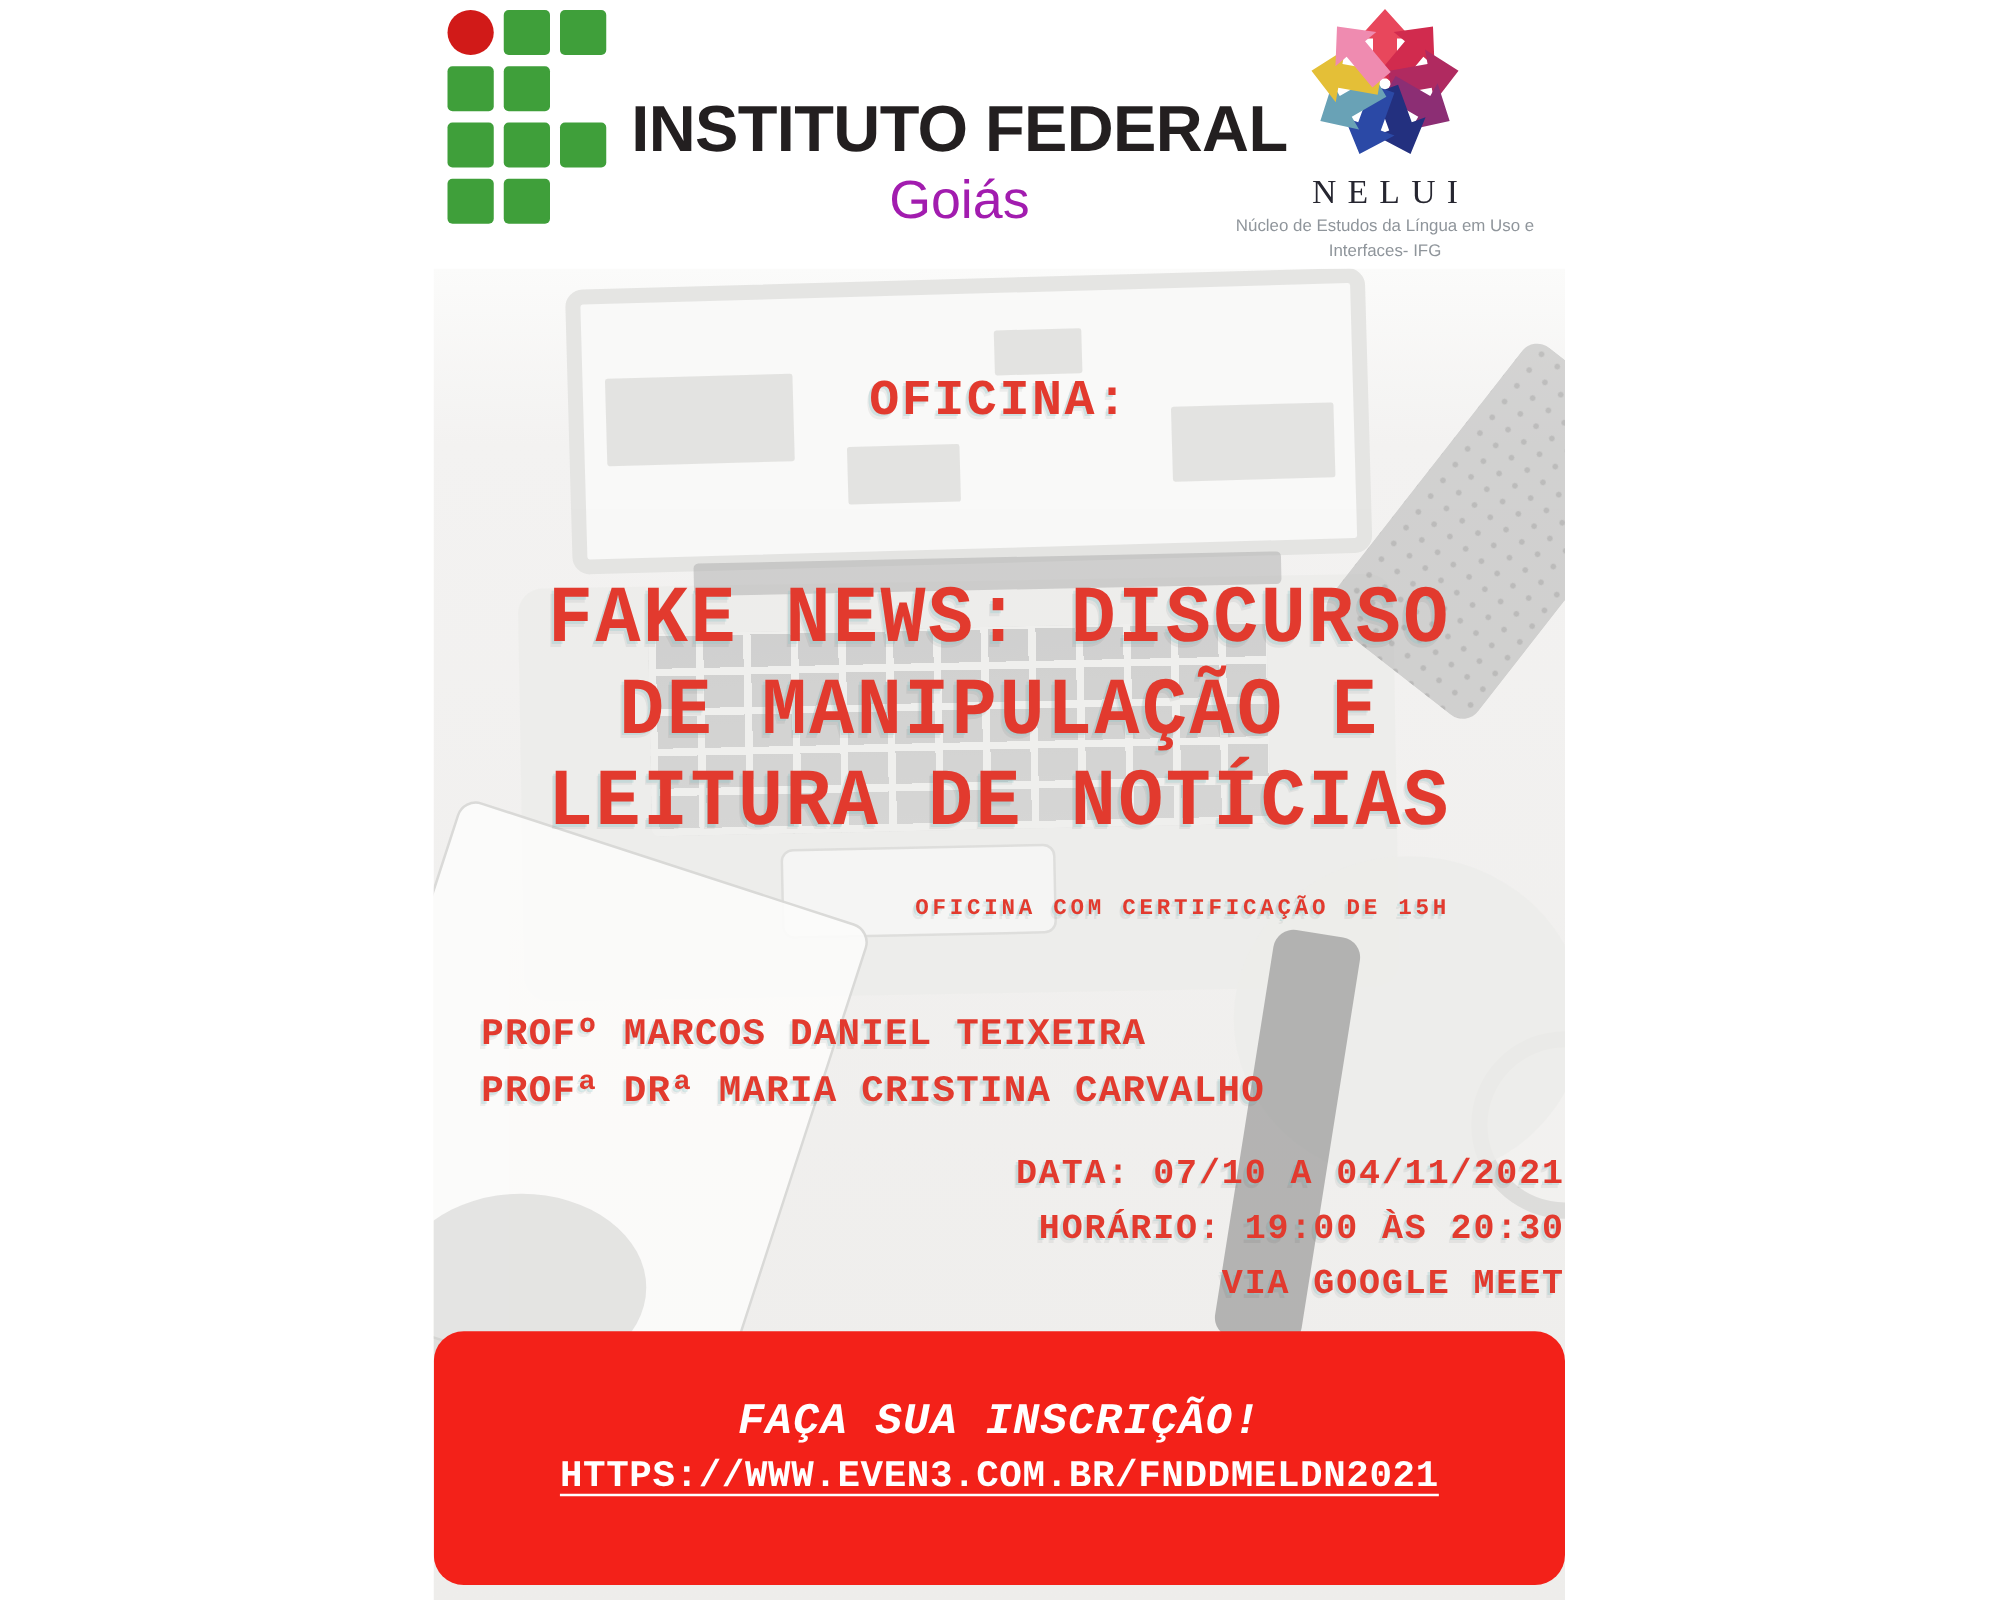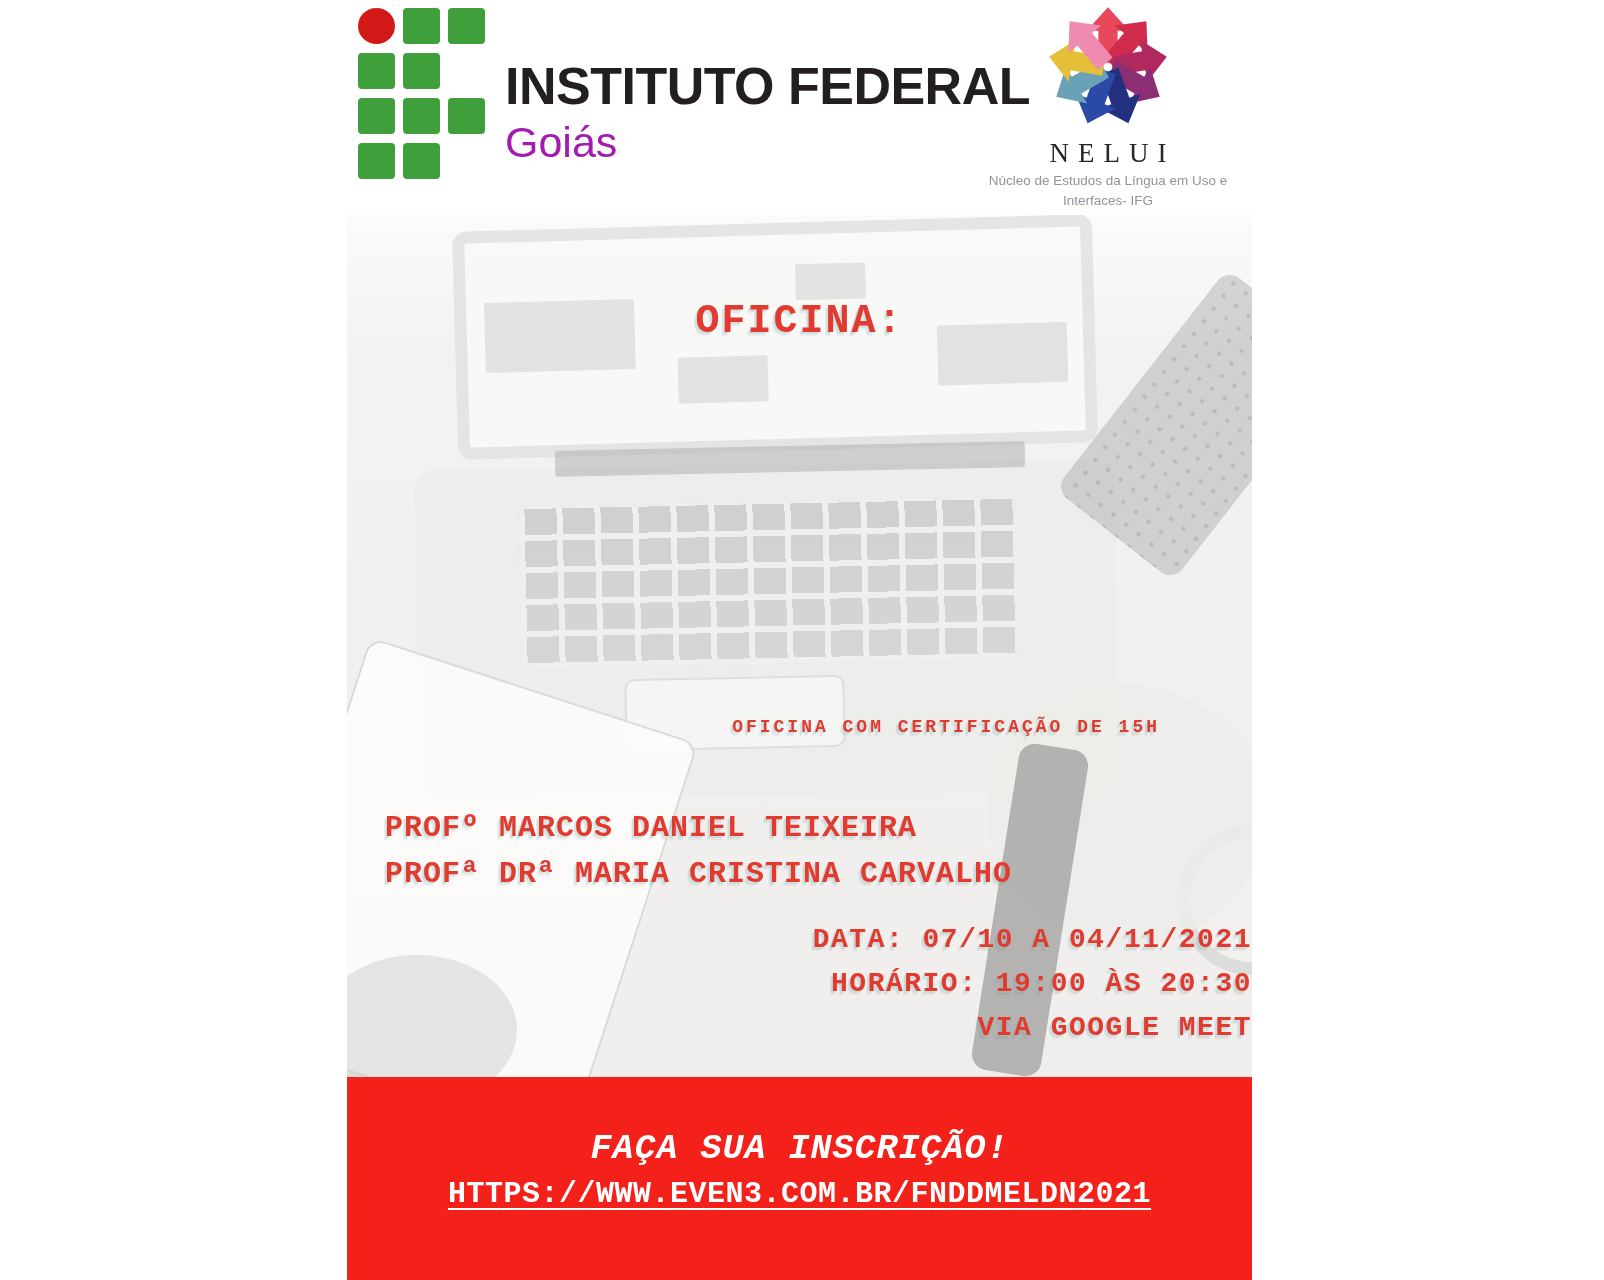--- a/index.html
+++ b/index.html
@@ -7,21 +7,21 @@
   .stage { position:relative; width:1604px; height:1280px; background:#ffffff; overflow:hidden; }
 
   
   .ifg-logo { position:absolute; left:358px; top:8px; display:grid;
     grid-template-columns:repeat(3,37px); grid-template-rows:repeat(4,36px);
     column-gap:8px; row-gap:9px; }
   .ifg-cell { width:37px; height:36px; border-radius:4px; background:#3f9f3a; }
   .ifg-cell.red { background:#d11a18; border-radius:50%; }
   .ifg-cell.empty { background:transparent; }
 
-  .ifg-text { position:absolute; left:505px; top:56px; color:#231f20; }
+  .ifg-text { position:absolute; left:505px; top:74px; color:#231f20;text-align:center; }
   .ifg-text .inst { font-size:52px; font-weight:700; letter-spacing:-0.5px; line-height:60px; }
   .ifg-text .campus { font-size:43px; font-weight:400; color:#a21caf; line-height:48px; margin-top:2px; }
 
   .nelui { position:absolute; left:988px; top:0; width:240px; text-align:center; }
   .nelui svg { display:block; margin:0 auto; }
   .nelui-name { font-family:"Liberation Serif", serif; font-size:27px; letter-spacing:9px;
     color:#262630; margin-top:4px; padding-left:9px; }
   .nelui-sub { font-size:13.5px; color:#8f959b; line-height:16px; margin-top:4px; }
 
   
@@ -70,21 +70,21 @@
   .title .tline { display:block; transform:scaleY(1.08); }
   .cert { position:absolute; right:92px; top:458px; font-size:18px; letter-spacing:3px;margin-top:44px; }
   .speakers-heading { position:absolute; left:0; top:545px; width:100%; text-align:center;
     font-size:30px; letter-spacing:1.5px; }
   .speakers { position:absolute; left:38px; top:590px; font-size:30px; line-height:46px;
     letter-spacing:1px; }
   .details { position:absolute; left:0; top:703px; width:100%; text-align:right;
     font-size:28px; line-height:44px; letter-spacing:1.5px; }
 
   
-  .band { position:absolute; left:0; bottom:0; width:100%; height:203px; background:#f32119; }
+  .band { position:absolute; left:0; bottom:12px; width:100%; height:203px; background:#f32119;border-radius:24px; }
   .band-heading { position:absolute; left:0; top:52px; width:100%; text-align:center;
     color:#ffffff; font-size:35px; font-weight:700; font-style:italic; letter-spacing:1px; }
   .band-link { position:absolute; left:0; top:100px; width:100%; text-align:center; }
   .band-link a { color:#ffffff; font-size:30px; font-weight:700; letter-spacing:0.5px;
     text-decoration:underline; text-underline-offset:6px; text-decoration-thickness:2px; }
 </style>
 </head>
 <body>
 
 <div class="stage">
@@ -142,20 +142,25 @@
     <div class="shape trackpad"></div>
     <div class="shape gadget"></div>
     <div class="shape glass"></div>
     <div class="shape hand-right"></div>
     <div class="shape phone"></div>
     <div class="shape tablet"></div>
     <div class="shape hand-left"></div>
 
     <div class="kicker red-text">OFICINA:</div>
 
+    <div class="title red-text">
+      <span class="tline">FAKE NEWS: DISCURSO</span>
+      <span class="tline">DE MANIPULAÇÃO E</span>
+      <span class="tline">LEITURA DE NOTÍCIAS</span>
+    </div>
 
     <div class="cert red-text">OFICINA COM CERTIFICAÇÃO DE 15H</div>
 
 
     <div class="speakers red-text">
       <div>PROFº MARCOS DANIEL TEIXEIRA</div>
       <div>PROFª DRª MARIA CRISTINA CARVALHO</div>
     </div>
 
     <div class="details red-text">

